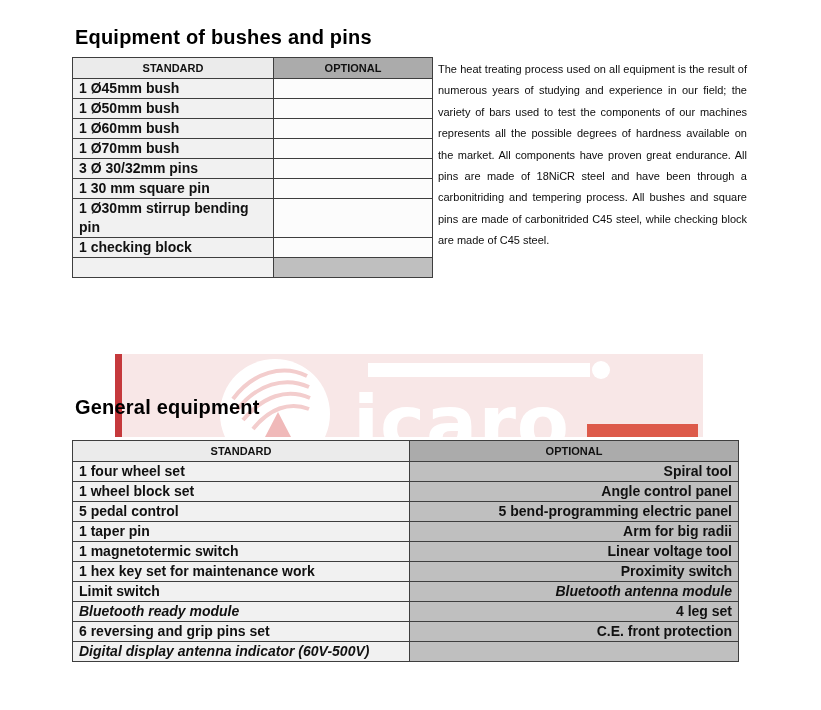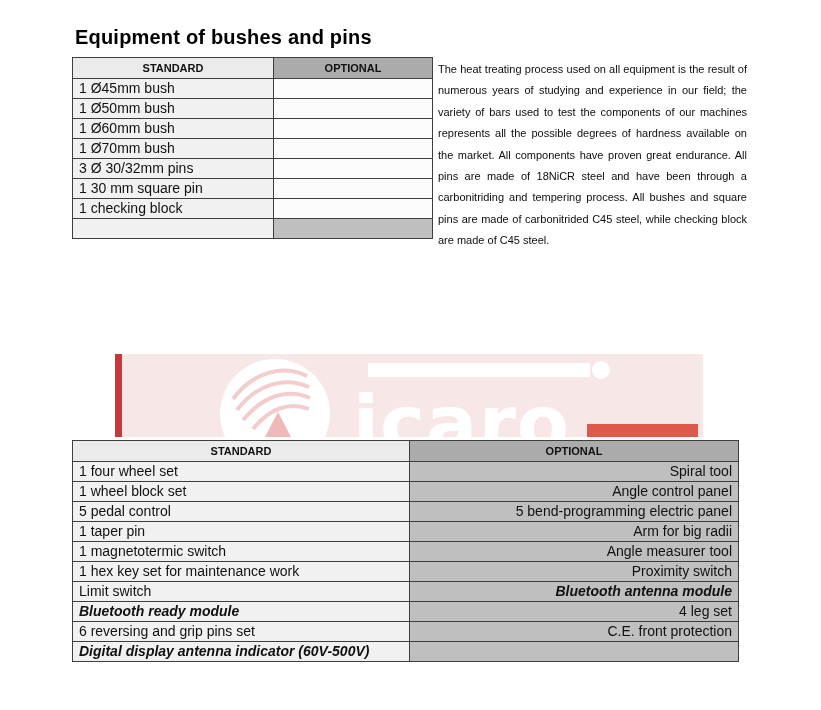--- a/index.html
+++ b/index.html
@@ -41,20 +41,21 @@
   table.tbl th, table.tbl td{
     border:1.6px solid var(--border_dark);
     padding:0 6px;
     height:20px;
     font-size:14px;
     line-height:1.35;
     color:var(--text);
     overflow:hidden;
     vertical-align:middle;
     word-wrap:break-word;
+    font-weight:bold;
   }
   table.tbl th{
     font-size:11px;font-weight:700;text-align:center;height:21px;
   }
   th.h-light{background:var(--header_light);}
   th.h-dark{background:var(--header_dark);}
 
   #table1{left:72px;top:57px;width:360px;}
   #table1 td.standard{background:var(--cell_light);}
   #table1 td.optional{background:var(--cell_white);}
@@ -115,20 +116,24 @@
         </tr>
         <tr>
           <td class="standard">3 Ø 30/32mm pins</td>
           <td class="optional"></td>
         </tr>
         <tr>
           <td class="standard">1 30 mm square pin</td>
           <td class="optional"></td>
         </tr>
         <tr>
+          <td class="standard">1  Ø30mm stirrup bending pin</td>
+          <td class="optional"></td>
+        </tr>
+        <tr>
           <td class="standard">1 checking block</td>
           <td class="optional"></td>
         </tr>
         <tr>
           <td class="standard"></td>
           <td class="optional"></td>
         </tr>
       </tbody>
   </table>
 
@@ -152,20 +157,21 @@
 
       <text x="238" y="96" font-family="DejaVu Sans, sans-serif" font-weight="bold" font-size="76" letter-spacing="1" fill="#ffffff">icaro</text>
 
       <rect x="253" y="9" width="222" height="14" fill="#ffffff"></rect>
       <circle cx="486" cy="16" r="9" fill="#ffffff"></circle>
 
       <rect x="472" y="70" width="111" height="13" fill="var(--accent_orange)"></rect>
     </svg>
   </div>
 
+  <div class="title t2">General equipment</div>
 
   <table class="tbl" id="table2">
     <colgroup>
         <col style="width:337px">
         <col style="width:329px">
       </colgroup>
     <thead>
       <tr>
         <th class="h-light">STANDARD</th>
         <th class="h-dark">OPTIONAL</th>
@@ -183,21 +189,21 @@
         <tr>
           <td class="standard">5 pedal control</td>
           <td class="optional">5 bend-programming electric panel</td>
         </tr>
         <tr>
           <td class="standard">1 taper pin</td>
           <td class="optional">Arm for big radii</td>
         </tr>
         <tr>
           <td class="standard">1 magnetotermic switch</td>
-          <td class="optional">Angle measurer tool</td>
+          <td class="optional">Linear voltage tool</td>
         </tr>
         <tr>
           <td class="standard">1 hex key set for maintenance work</td>
           <td class="optional">Proximity switch</td>
         </tr>
         <tr>
           <td class="standard">Limit switch</td>
           <td class="optional em">Bluetooth antenna module</td>
         </tr>
         <tr>

